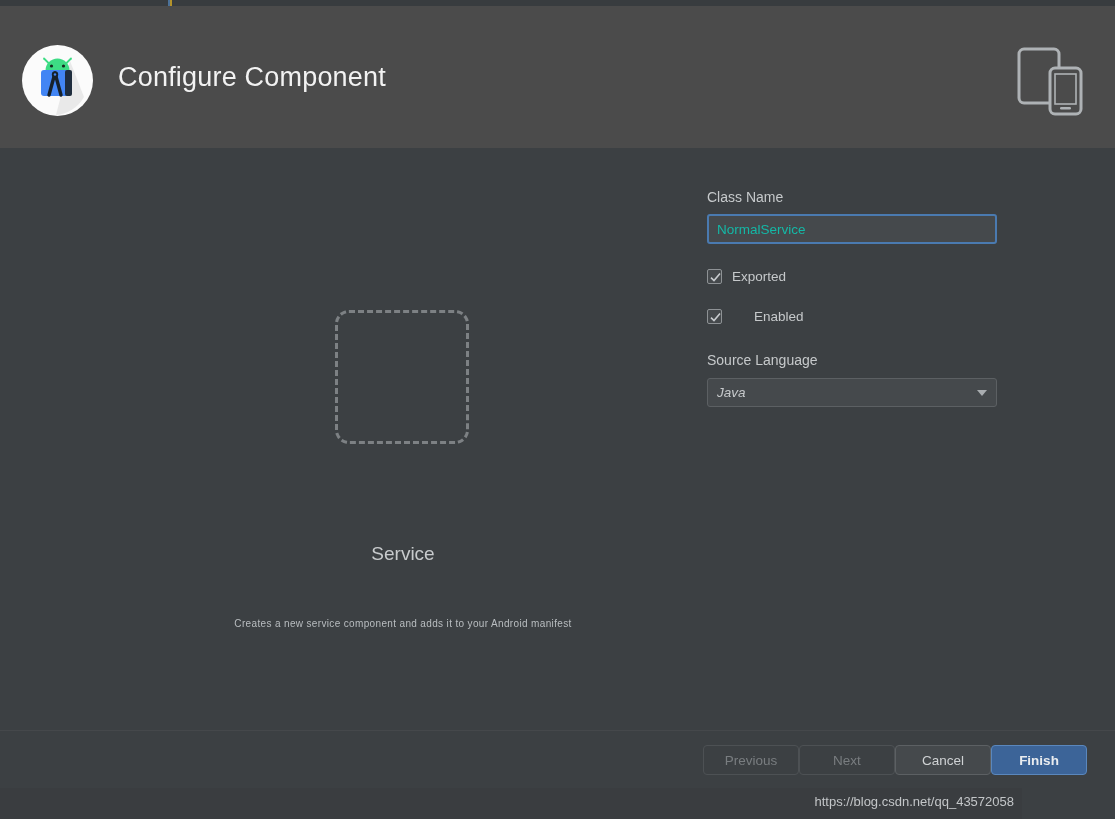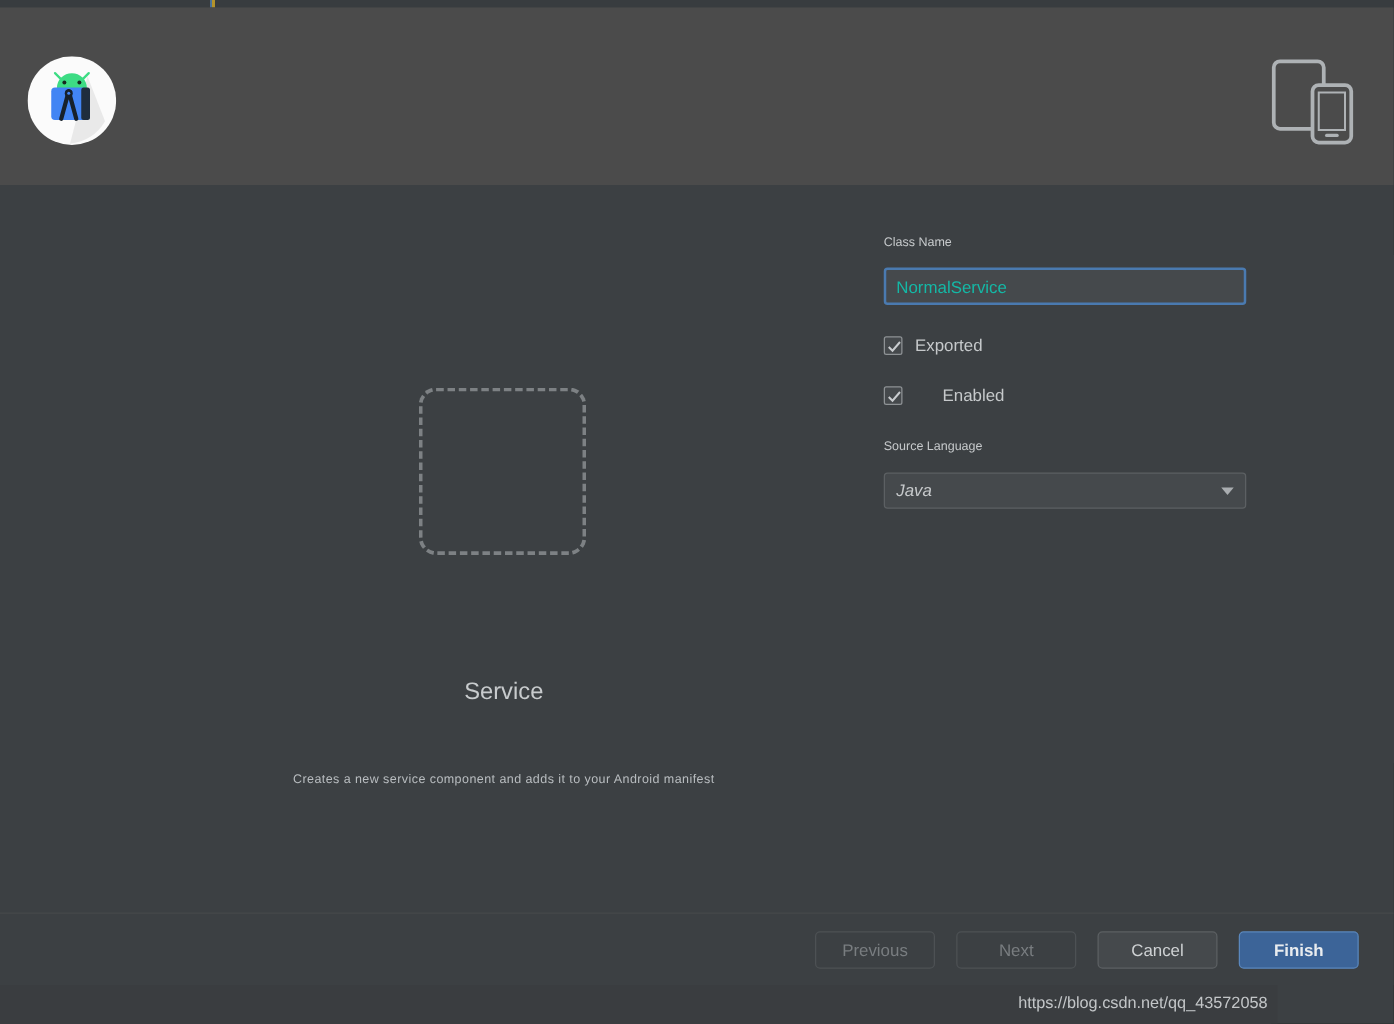--- a/index.html
+++ b/index.html
@@ -133,21 +133,21 @@
 
   
   .form {
     position: absolute;
     left: 707px;
     top: 0;
     width: 300px;
   }
 
   .field-label {
-    font-size: 10px;
+    font-size: 14px;
     color: #c6c9cb;
     margin: 0;
   }
 
   .class-name-label { position: absolute; left: 0; top: 41px; }
 
   .text-input {
     position: absolute;
     left: 0;
     top: 66px;
@@ -232,21 +232,20 @@
     background: #3c4043;
     border-top: 1px solid #45484b;
     box-sizing: border-box;
   }
 
   .button-row {
     position: absolute;
     right: 28px;
     top: 14px;
     display: flex;
-    gap: 17px;
   }
 
   .btn {
     height: 30px;
     min-width: 96px;
     padding: 0 14px;
     box-sizing: border-box;
     border-radius: 4px;
     font-family: "Liberation Sans", sans-serif;
     font-size: 13.5px;
@@ -312,20 +311,21 @@
         <line x1="22" y1="13.5" x2="27" y2="18.5" stroke="#3ddc84" stroke-width="1.8" stroke-linecap="round"></line>
         <line x1="49" y1="13.5" x2="44" y2="18.5" stroke="#3ddc84" stroke-width="1.8" stroke-linecap="round"></line>
         <rect x="19" y="25" width="28" height="26" rx="3" fill="#4285f4"></rect>
         <rect x="43" y="25" width="7" height="26" rx="2" fill="#1f2d3d"></rect>
         <path d="M33 28 L27 50 M33 28 L39 50" stroke="#17212b" stroke-width="3.4" stroke-linecap="round" fill="none"></path>
         <circle cx="33" cy="29.5" r="3.2" fill="#17212b"></circle>
         <circle cx="33" cy="29.5" r="1.2" fill="#4285f4"></circle>
       </svg>
     </span>
 
+    <div class="header-title">Configure Component</div>
 
     <span class="device-icon">
       <svg width="68" height="72" viewBox="0 0 68 72">
         <rect x="2" y="5" width="40" height="54" rx="5" ry="5" fill="none" stroke="#aeb2b5" stroke-width="3"></rect>
         <rect x="33" y="24" width="31" height="46" rx="5" ry="5" fill="#4b4b4b" stroke="#aeb2b5" stroke-width="3"></rect>
         <rect x="38" y="30" width="21" height="30" fill="none" stroke="#aeb2b5" stroke-width="1.6"></rect>
         <rect x="43" y="63" width="11" height="2.6" rx="1.3" fill="#aeb2b5"></rect>
       </svg>
     </span>
   </div>

